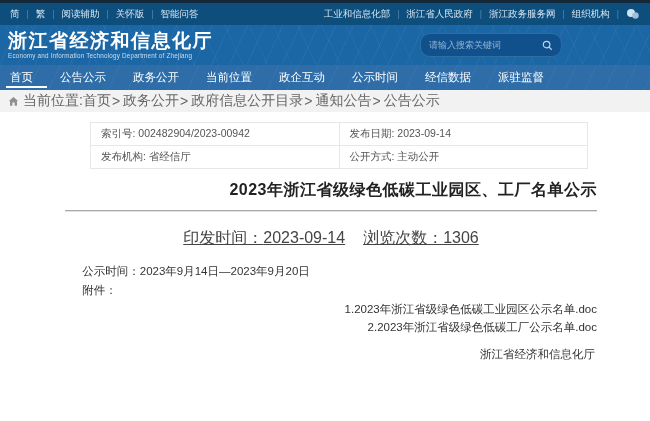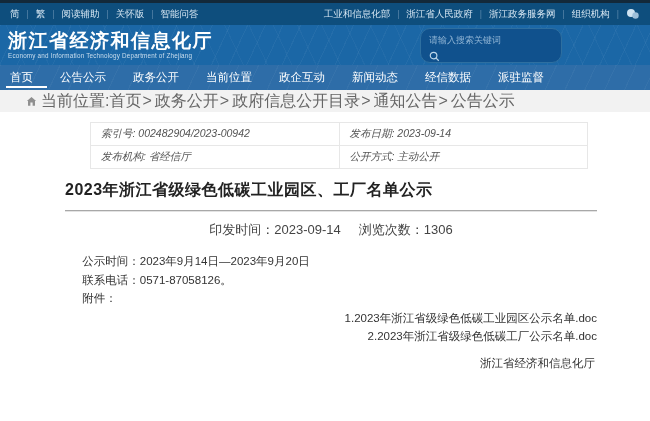--- a/index.html
+++ b/index.html
@@ -17,53 +17,53 @@
 
   
   .banner { height:40px; background:#1b67a6;
     background-image:
       repeating-linear-gradient(115deg, rgba(255,255,255,0.045) 0 1px, transparent 1px 16px),
       repeating-linear-gradient(65deg, rgba(255,255,255,0.035) 0 1px, transparent 1px 22px);
     display:flex; align-items:center; justify-content:space-between; }
   .brand { margin-left:8px; line-height:1.05; }
   .brand .cn { color:#fff; font-size:19px; font-weight:bold; letter-spacing:1.5px; }
   .brand .en { color:#cadeee; font-size:6.3px; letter-spacing:0.2px; margin-top:2px; }
-  .searchbox { width:142px; height:35px; margin-right:88px; background:#10518d;
-    border:1px solid #2e6fa0; border-radius:10px; display:flex; align-items:flex-start;
-    padding:0 8px;flex-direction:column; }
+  .searchbox { width:142px; height:24px; margin-right:88px; background:#10518d;
+    border:1px solid #2e6fa0; border-radius:10px; display:flex; align-items:center;
+    padding:0 8px; }
   .searchbox input { flex:1; background:transparent; border:none; outline:none;
     color:#cfe2f1; font-size:9px; min-width:0; font-family:inherit; }
   .searchbox input::placeholder { color:#8fb4d4; }
   .searchbox .mag { flex:0 0 auto; cursor:pointer; display:flex; }
 
   
   .nav { height:25px; background:#2e6da8;
     background-image:repeating-linear-gradient(115deg, rgba(255,255,255,0.04) 0 1px, transparent 1px 18px);
     display:flex; align-items:stretch; padding-left:8px; gap:23px; }
   .nav-item { color:#fff; font-size:11.5px; display:flex; align-items:center;
     position:relative; cursor:pointer; white-space:nowrap; padding:0 2px; }
   .nav-item.active::after { content:""; position:absolute; left:-2px; right:-12px;
     bottom:2px; height:2px; background:#fff; }
 
   
   .crumbbar { height:22px; background:#f2f2f2; display:flex; align-items:center;
-    padding-left:26px; font-size:16px; color:#666; }
+    padding-left:8px; font-size:14px; color:#666; }
   .crumbbar .home { display:flex; margin-right:4px; }
   .crumb { cursor:pointer; }
   .crumb-sep { margin:0 3px 0 1px; color:#666; }
 
   
   .content { padding:0 53px 0 65px; }
   table.meta { border-collapse:collapse; width:498px; margin:10px 0 0 25px;
     font-size:10.5px; color:#555; }
-  table.meta td { border:1px solid #e7e7e7; height:23px; padding-left:10px; width:50%;font-style:italic; }
-  .doc-title { margin-top:11px; text-align:left; font-size:16px; font-weight:bold;
+  table.meta td { border:1px solid #e7e7e7; height:23px; padding-left:10px; width:50%; }
+  .doc-title { margin-top:11px; text-align:right; font-size:16px; font-weight:bold;
     color:#222; letter-spacing:0.5px; }
   .rule { margin-top:9px; height:2px; background:#a8a8a8; border-bottom:1px solid #e3e3e3; }
-  .metaline { margin-top:9px; text-align:center; font-size:13px; color:#444; }
+  .metaline { margin-top:16px; text-align:center; font-size:16px; color:#444;text-decoration:underline; }
   .metaline .gap { display:inline-block; width:18px; }
   .body-text { margin-top:13px; font-size:11.5px; color:#333; }
   .para { text-indent:2em; line-height:20px; }
   .line { text-indent:1.5em; line-height:18.5px; }
   .attach { text-indent:1em; line-height:16px; margin-top:2px; cursor:pointer;text-align:right; }
   .sig { text-align:right; font-size:11.5px; color:#333; }
   .sig1 { margin-top:12px; padding-right:2px; }
 </style>
 </head>
 <body>
@@ -113,21 +113,21 @@
     </span>
   </div>
 </div>
 
 <div class="nav">
   <div class="nav-item active">首页</div>
   <div class="nav-item">公告公示</div>
   <div class="nav-item">政务公开</div>
   <div class="nav-item">当前位置</div>
   <div class="nav-item">政企互动</div>
-  <div class="nav-item">新闻动态</div>
+  <div class="nav-item">公示时间</div>
   <div class="nav-item">经信数据</div>
   <div class="nav-item">派驻监督</div>
 </div>
 
 <div class="crumbbar">
   <span class="home">
     <svg width="11" height="11" viewBox="0 0 12 12">
       <path d="M6 1 L11 5.4 L9.8 5.4 L9.8 10.5 L7.2 10.5 L7.2 7.2 L4.8 7.2 L4.8 10.5 L2.2 10.5 L2.2 5.4 L1 5.4 Z" fill="#8f8f8f"></path>
     </svg>
   </span>
@@ -172,21 +172,20 @@
 
   <div class="doc-title">2023年浙江省级绿色低碳工业园区、工厂名单公示</div>
   <div class="rule"></div>
 
   <div class="metaline">
     <span>印发时间：</span><span>2023-09-14</span><span class="gap"></span><span>浏览次数：</span><span>1306</span>
   </div>
 
   <div class="body-text">
     <p class="line">公示时间：2023年9月14日—2023年9月20日</p>
-    <p class="line">联系电话：0571-87058126。</p>
     <p class="line">附件：</p>
     <p class="attach">1.2023年浙江省级绿色低碳工业园区公示名单.doc</p>
     <p class="attach">2.2023年浙江省级绿色低碳工厂公示名单.doc</p>
   </div>
 
   <div class="sig sig1">浙江省经济和信息化厅</div>
 
 </div>
 
 </body></html>

